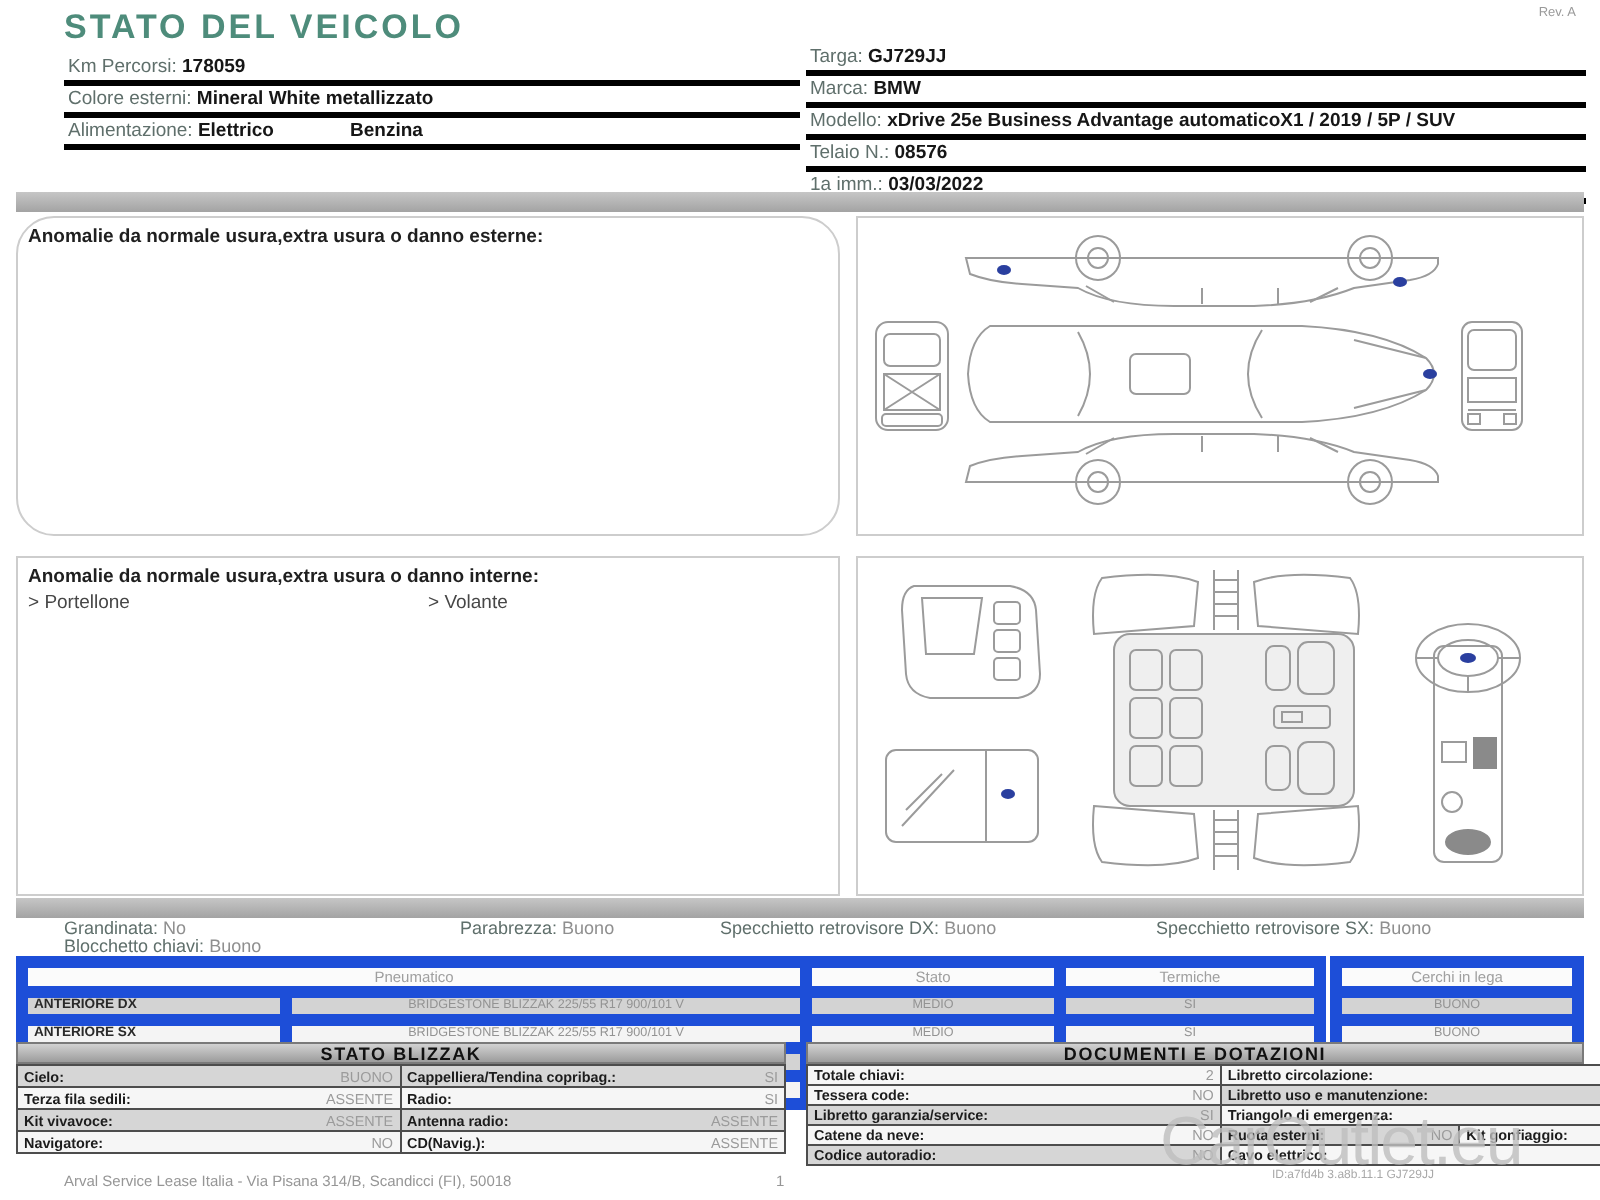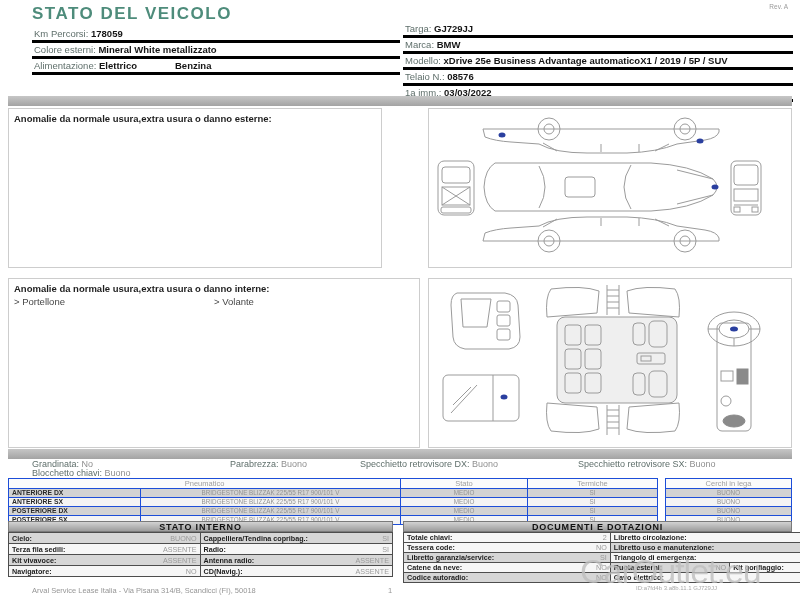--- a/index.html
+++ b/index.html
@@ -32,21 +32,21 @@
   
   .diag svg{display:block;}
 
   
   .cond{font-size:9px;line-height:9px;white-space:nowrap;}
   .cond .lab{color:#5f6f6b;}
   .cond .val{color:#8f8f8f;}
 
   
   table{border-collapse:collapse;table-layout:fixed;}
-  .tyre-table td,.tyre-table th{border:1px solid #1d4ed8;padding:0;height:8px;line-height:8px;overflow:hidden;white-space:nowrap;margin-left:35px;}
+  .tyre-table td,.tyre-table th{border:6px solid #1d4ed8;padding:0;height:8px;line-height:8px;overflow:hidden;white-space:nowrap;margin-left:35px;}
   .tyre-table th{height:9px;line-height:9px;font-size:7.5px;font-weight:normal;color:#9f9f9f;background:#fbfbfb;}
   .t-pos{font-size:6.8px;font-weight:bold;color:#2a2a2a;text-align:left;padding-left:3px !important;}
   .t-val{font-size:6.3px;color:#939393;text-align:center;}
   .row-g td{background:#d3d3d3;}
   .row-w td{background:#f4f4f4;}
 
   
   .sec-bar{height:11px;line-height:11px;text-align:center;font-size:9px;font-weight:bold;color:#111;
            letter-spacing:.8px;background:linear-gradient(180deg,#d2d2d2,#9c9c9c);border:1px solid #7a7a7a;box-sizing:border-box;}
 
@@ -116,21 +116,21 @@
       <span class="val">08576</span>
     </div>
     <div class="info-row">
       <span class="lab">1a imm.:</span>
       <span class="val">03/03/2022</span>
     </div>
   </div>
 
   <div class="abs bar" style="top:96px;"></div>
 
-  <div class="abs box" style="left:8px;top:108px;width:374px;height:160px;box-sizing:border-box;">
+  <div class="abs box" style="left:8px;top:108px;width:412px;height:160px;box-sizing:border-box;border-radius:19px;">
     <div class="anom-head">Anomalie da normale usura,extra usura o danno esterne:</div>
   </div>
 
   <div class="abs box diag" style="left:428px;top:108px;width:364px;height:160px;box-sizing:border-box;">
     <svg width="362" height="158" viewBox="0 0 362 158">
 
       <g transform="translate(8,50)">
         <rect class="sketch" x="1" y="2" width="36" height="54" rx="6"></rect>
         <rect class="sketch" x="5" y="8" width="28" height="16" rx="3"></rect>
         <rect class="sketch" x="5" y="28" width="28" height="18"></rect>
@@ -320,21 +320,21 @@
         </tr>
     <tr class="row-g">
           <td class="t-val">BUONO</td>
         </tr>
     <tr class="row-w">
           <td class="t-val">BUONO</td>
         </tr>
   </tbody>
     </table>
 
-  <div class="abs sec-bar" style="left:8px;top:521px;width:385px;">STATO INTERNO</div>
+  <div class="abs sec-bar" style="left:8px;top:521px;width:385px;">STATO BLIZZAK</div>
   <div class="abs sec-bar" style="left:403px;top:521px;width:389px;">DOCUMENTI E DOTAZIONI</div>
 
   <div class="abs kv-table" style="left:8px;top:532px;width:385px;">
     <div class="kv-row h10">
       <div class="kv-cell c50 cg">
           <span class="kv-l">Cielo:</span>
           <span class="kv-v">BUONO</span>
         </div>
       <div class="kv-cell cfx cg">
           <span class="kv-l">Cappelliera/Tendina copribag.:</span>

